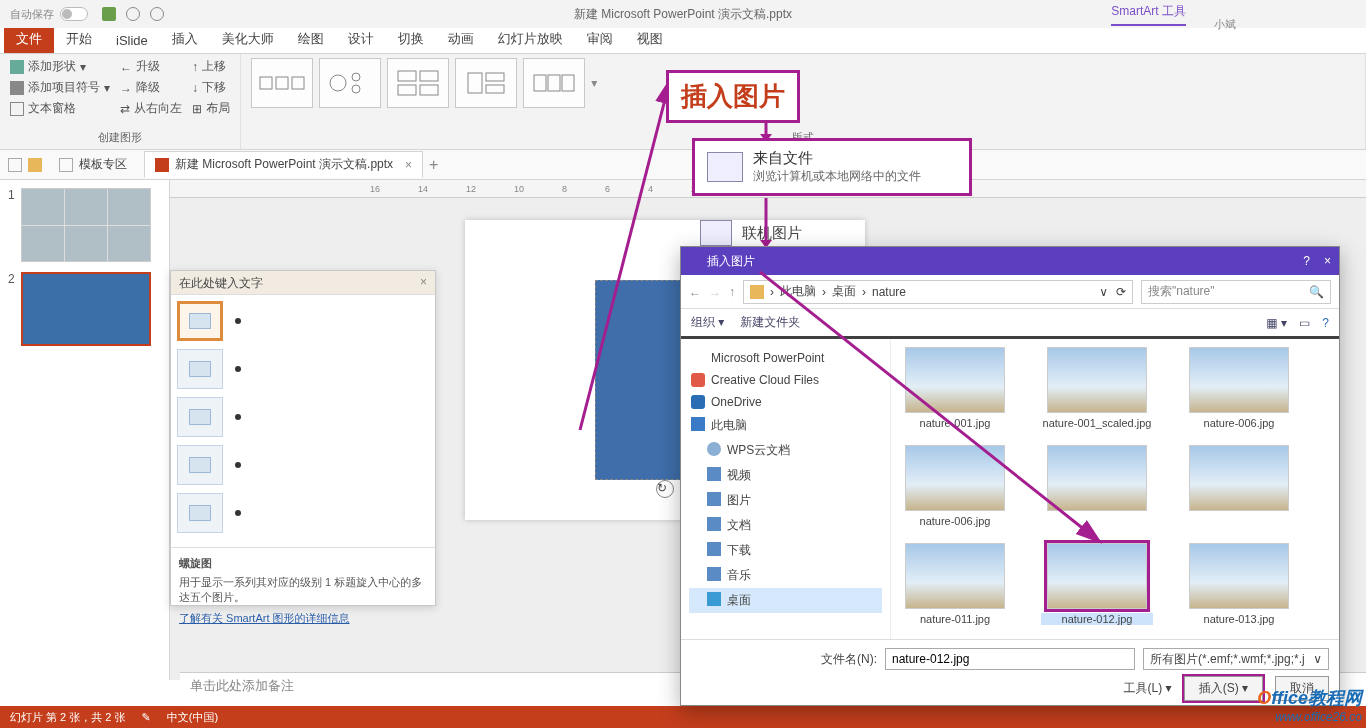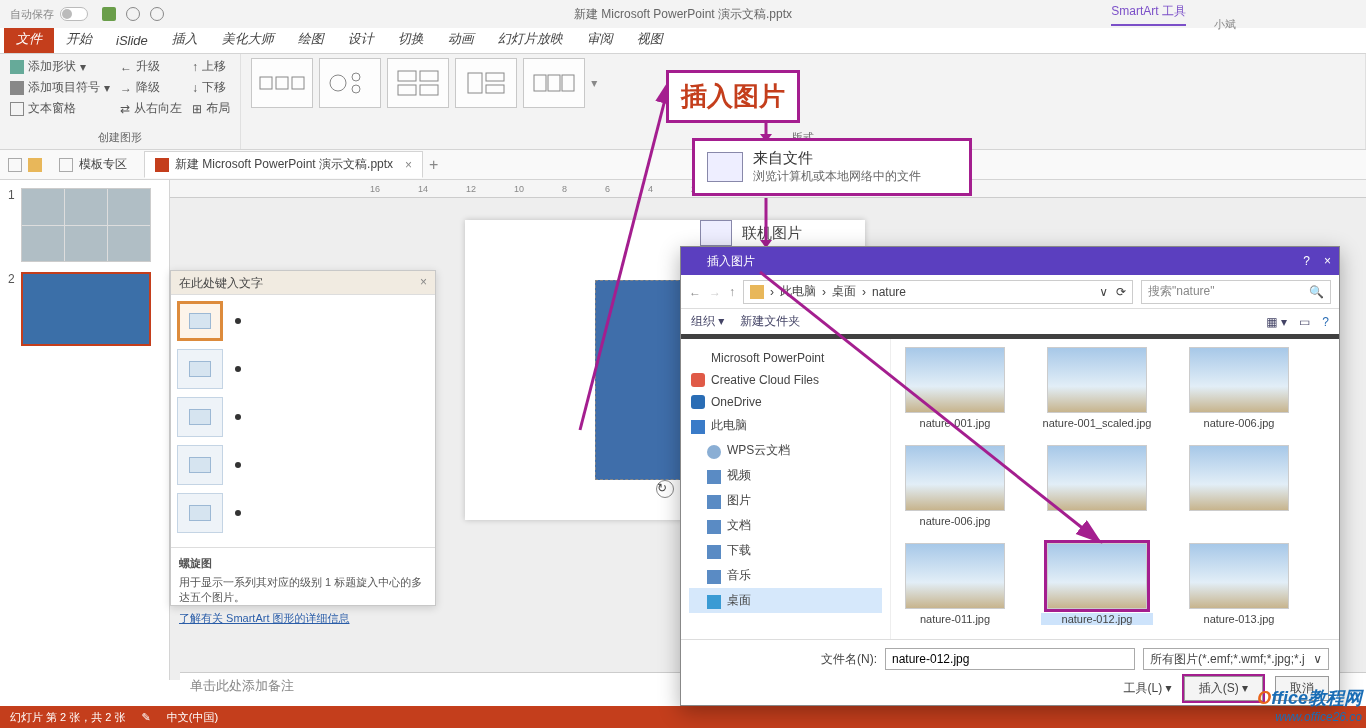--- a/index.html
+++ b/index.html
@@ -9,21 +9,21 @@
 .titlebar { height: 28px; background: #f3f3f3; display: flex; align-items: center; position: relative; }
 .titlebar .autosave { margin-left: 10px; font-size: 11px; color: #888; display: flex; align-items: center; gap: 6px; }
 .titlebar .toggle { width: 28px; height: 14px; border: 1px solid #bbb; border-radius: 7px; position: relative; background: #fff; }
 .titlebar .toggle::after { content: ""; position: absolute; width: 10px; height: 10px; border-radius: 50%; background: #bbb; top: 1px; left: 1px; }
 .titlebar .qat { display: flex; gap: 10px; margin-left: 14px; }
 .titlebar .title { position: absolute; left: 50%; transform: translateX(-50%); font-size: 12px; color: #666; }
 .titlebar .context { position: absolute; right: 180px; color: #7b4fc8; font-size: 12px; border-bottom: 2px solid #7b4fc8; padding-bottom: 4px; }
 .titlebar .user { position: absolute; right: 130px; color: #888; font-size: 11px; margin-top: 20px; }
 
 
-.ribbon-tabs { height: 26px; background: #fff; display: flex; align-items: flex-end; border-bottom: 1px solid #d4d4d4; padding-left: 4px; font-style: italic; }
+.ribbon-tabs { height: 26px; background: #fff; display: flex; align-items: flex-end; border-bottom: 1px solid #d4d4d4; padding-left: 4px; }
 .ribbon-tabs .tab { padding: 5px 12px; color: #444; cursor: pointer; font-size: 13px; }
 .ribbon-tabs .tab.active { background: #c43e1c; color: #fff; }
 
 
 .ribbon { height: 96px; background: #f3f3f3; display: flex; border-bottom: 1px solid #d4d4d4; }
 .ribbon-group { border-right: 1px solid #e0e0e0; padding: 4px 10px; display: flex; flex-direction: column; justify-content: space-between; }
 .ribbon-group .label { text-align: center; font-size: 11px; color: #666; margin-top: 2px; }
 .ribbon-group .rows { display: flex; gap: 10px; }
 .ribbon-group .col { display: flex; flex-direction: column; gap: 4px; font-size: 12px; color: #555; }
 .ribbon-group .col div { display: flex; align-items: center; gap: 4px; }
@@ -85,24 +85,24 @@
 .callout-online .ic { width: 32px; height: 26px; border: 1px solid #88a; background: #eef; }
 .arrow { position: absolute; z-index: 18; }
 
 
 .dialog { position: absolute; left: 680px; top: 246px; width: 660px; height: 460px; background: #fff; border: 1px solid #888; box-shadow: 0 6px 20px rgba(0,0,0,.3); z-index: 30; }
 .dialog .dlg-title { height: 28px; background: #5b3fbf; color: #fff; display: flex; align-items: center; padding: 0 8px; font-size: 12px; justify-content: space-between; }
 .dialog .dlg-title .right { display: flex; gap: 14px; }
 .dialog .dlg-nav { height: 34px; border-bottom: 1px solid #ddd; display: flex; align-items: center; padding: 0 8px; gap: 8px; }
 .dialog .addr { flex: 1; border: 1px solid #ccc; height: 24px; display: flex; align-items: center; padding: 0 6px; gap: 6px; font-size: 12px; }
 .dialog .search { width: 190px; border: 1px solid #ccc; height: 24px; padding: 0 6px; font-size: 12px; color: #888; display: flex; align-items: center; justify-content: space-between; }
-.dialog .dlg-toolbar { height: 30px; border-bottom: 5px solid #404040; display: flex; align-items: center; padding: 0 10px; gap: 4px; font-size: 12px; color: #446; justify-content: space-between; }
+.dialog .dlg-toolbar { height: 30px; border-bottom: 3px solid #404040; display: flex; align-items: center; padding: 0 10px; gap: 4px; font-size: 12px; color: #446; justify-content: space-between; }
 .dialog .dlg-body { display: flex; height: 300px; }
 .dialog .tree { width: 210px; border-right: 1px solid #eee; padding: 8px; font-size: 12px; }
-.dialog .tree div { padding: 4px 2px; display: flex; align-items: flex-end; gap: 6px; }
+.dialog .tree div { padding: 4px 2px; display: flex; align-items: flex-start; gap: 6px; }
 .dialog .tree .indent { padding-left: 18px; }
 .dialog .tree .sel { background: #d6e8fb; }
 .dialog .files { flex: 1; padding: 8px; display: flex; flex-wrap: wrap; gap: 16px 30px; align-content: flex-start; overflow: hidden; position: relative; }
 .file { width: 112px; text-align: center; font-size: 11px; }
 .file .ft { width: 100px; height: 66px; margin: 0 auto 4px; background: linear-gradient(180deg,#a7c8e8,#e2eef7 60%,#c7b48d); border: 1px solid #ccc; }
 .file.sel .ft { outline: 3px solid #a41e8f; }
 .file.sel .fn { background: #cde3fb; }
 .dialog .dlg-bottom { padding: 8px 10px; border-top: 1px solid #ddd; }
 .dlg-row { display: flex; align-items: center; gap: 8px; margin-bottom: 6px; justify-content: flex-end; }
 .dlg-row .lbl { font-size: 12px; }

